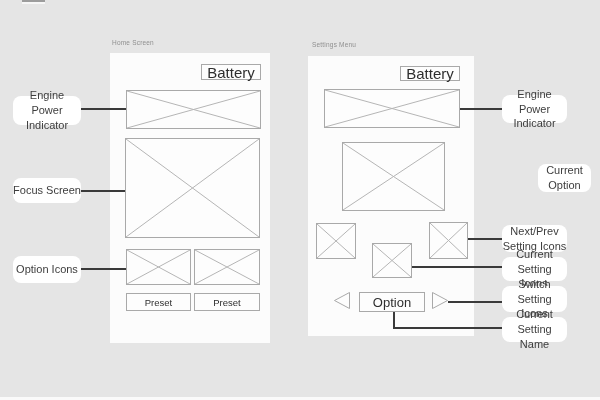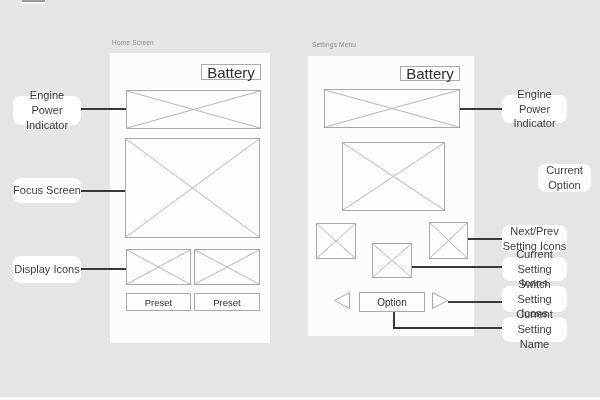--- a/index.html
+++ b/index.html
@@ -10,21 +10,21 @@
   html,body{width:600px;height:400px;overflow:hidden;}
   body{background:var(--bg);position:relative;font-family:"Liberation Sans",sans-serif;}
   .abs{position:absolute;}
   .panel{background:var(--panel);}
   .title{font-size:6.5px;color:var(--title);letter-spacing:.2px;}
   .crossbox{border:1px solid var(--wire);background:#fdfdfd;overflow:hidden;}
   .crossbox svg{display:block;width:100%;height:100%;}
   .btn{border:1px solid var(--wire);background:#fdfdfd;display:flex;align-items:center;justify-content:center;color:var(--btntx);}
   .battery{font-size:15px;}
   .preset{font-size:9.5px;}
-  .option{font-size:10px;}
+  .option{font-size:13px;}
   .ann{background:var(--annbg);display:flex;align-items:center;justify-content:center;
        text-align:center;font-size:11px;line-height:1.35;color:var(--anntx);white-space:pre-line;border-radius:8px;}
   .conn{background:var(--conn);height:1.5px;}
   .connv{background:var(--conn);width:1.5px;}
   .tri polygon{fill:#fdfdfd;stroke:var(--wire);stroke-width:1;}
   .fragment{background:#f6f6f6;border-top:2px solid #9c9c9c;}
   .bottomstrip{background:#fafafa;}
 </style>
 </head>
 <body>
@@ -111,21 +111,21 @@
     <span>Option</span>
   </div>
   <svg class="abs tri" style="left:124px;top:236px;" width="16" height="17" viewBox="0 0 16 17">
     <polygon points="0.5,0.5 0.5,16.5 15.5,8.5"></polygon>
   </svg>
 </div>
 
 <div class="abs ann" style="left:13px;top:96px;width:68px;height:29px;">Engine Power
 Indicator</div>
 <div class="abs ann" style="left:13px;top:178px;width:68px;height:25px;">Focus Screen</div>
-<div class="abs ann" style="left:13px;top:256px;width:68px;height:27px;">Display Icons</div>
+<div class="abs ann" style="left:13px;top:256px;width:68px;height:27px;">Option Icons</div>
 
 <div class="abs ann" style="left:502px;top:95px;width:65px;height:28px;">Engine Power
 Indicator</div>
 <div class="abs ann" style="left:502px;top:164px;width:53px;height:28px;margin-left:36px;">Current Option</div>
 <div class="abs ann" style="left:502px;top:225px;width:65px;height:27px;">Next/Prev
 Setting Icons</div>
 <div class="abs ann" style="left:502px;top:257px;width:65px;height:24px;">Current Setting
 Icons</div>
 <div class="abs ann" style="left:502px;top:286px;width:65px;height:26px;">Switch Setting
 Icons</div>

